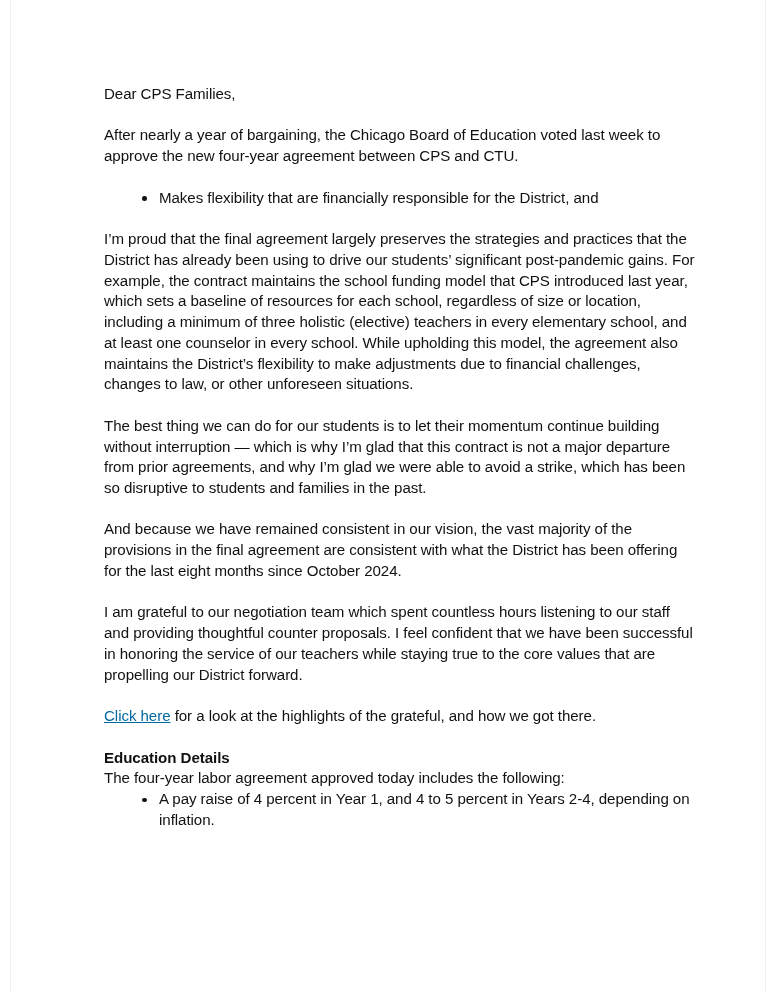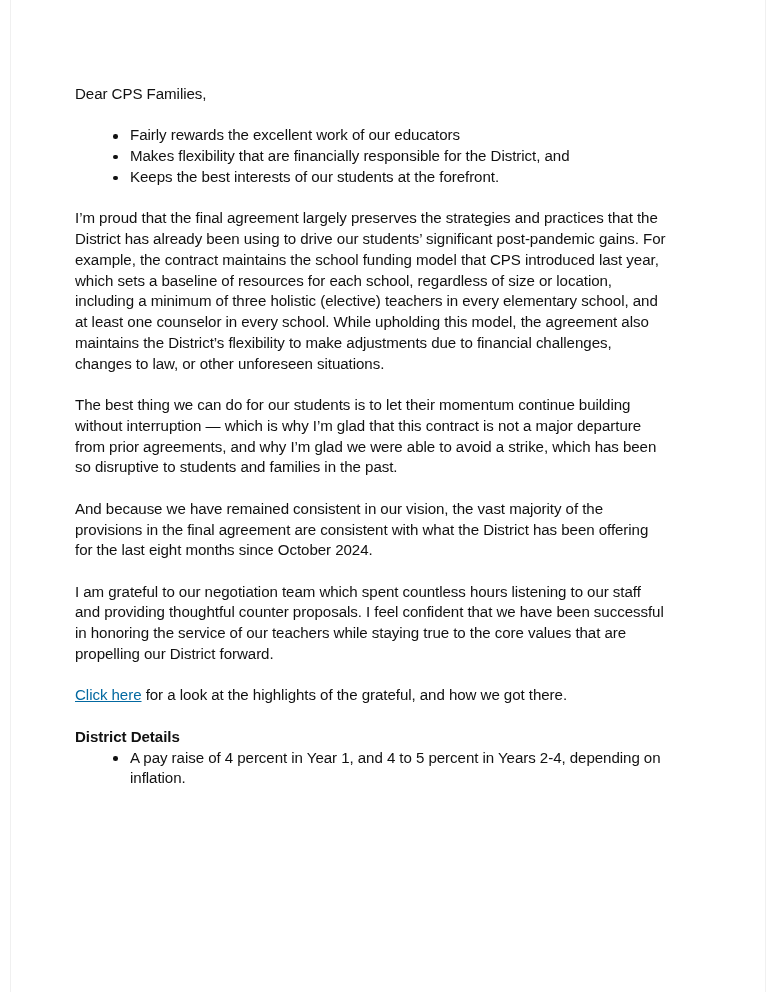--- a/index.html
+++ b/index.html
@@ -21,21 +21,21 @@
     top: 0;
     width: 756px;
     height: 992px;
     background: #ffffff;
     border-left: 1px solid #f0f0f0;
     border-right: 1px solid #f0f0f0;
     box-sizing: border-box;
   }
   #letter-body {
     position: absolute;
-    left: 64px;
+    left: 93px;
     top: 84px;
     width: 592px;
     color: #111111;
     font-size: 15.1px;
     line-height: 20.75px;
     letter-spacing: -0.06px;
     -webkit-font-smoothing: antialiased;
   }
   .para {
     margin: 0 0 20.7px 0;
@@ -77,39 +77,39 @@
   }
 </style>
 </head>
 <body>
 
 <div id="page">
   <div id="letter-body">
 
     <p class="para">Dear CPS Families,</p>
 
+    <p class="para">After nearly a year of bargaining, the Chicago Board of Education voted last week to approve the new four-year agreement between CPS and CTU.</p>
 
 
     <ul class="bullets">
-      <li><span>Fairly rewards the excellent work of our educators</span></li>
       <li><span>Makes flexibility that are financially responsible for the District, and</span></li>
-      <li><span>Keeps the best interests of our students at the forefront.</span></li>
     </ul>
 
     <p class="para">I’m proud that the final agreement largely preserves the strategies and practices that the District has already been using to drive our students’ significant post-pandemic gains. For example, the contract maintains the school funding model that CPS introduced last year, which sets a baseline of resources for each school, regardless of size or location, including a minimum of three holistic (elective) teachers in every elementary school, and at least one counselor in every school. While upholding this model, the agreement also maintains the District’s flexibility to make adjustments due to financial challenges, changes to law, or other unforeseen situations.</p>
 
     <p class="para">The best thing we can do for our students is to let their momentum continue building without interruption — which is why I’m glad that this contract is not a major departure from prior agreements, and why I’m glad we were able to avoid a strike, which has been so disruptive to students and families in the past.</p>
 
     <p class="para">And because we have remained consistent in our vision, the vast majority of the provisions in the final agreement are consistent with what the District has been offering for the last eight months since October 2024.</p>
 
     <p class="para">I am grateful to our negotiation team which spent countless hours listening to our staff and providing thoughtful counter proposals. I feel confident that we have been successful in honoring the service of our teachers while staying true to the core values that are propelling our District forward.</p>
 
     <p class="para"><a href="#" class="doclink">Click here</a><span> for a look at the highlights of the grateful, and how we got there.</span></p>
 
-    <p class="heading">District Details</p>
+    <p class="heading">Education Details</p>
 
+    <p class="para tight">The four-year labor agreement approved today includes the following:</p>
 
     <ul class="bullets last">
       <li><span>A pay raise of 4 percent in Year 1, and 4 to 5 percent in Years 2-4, depending on inflation.</span></li>
     </ul>
 
   </div>
 </div>
 
 </body></html>

